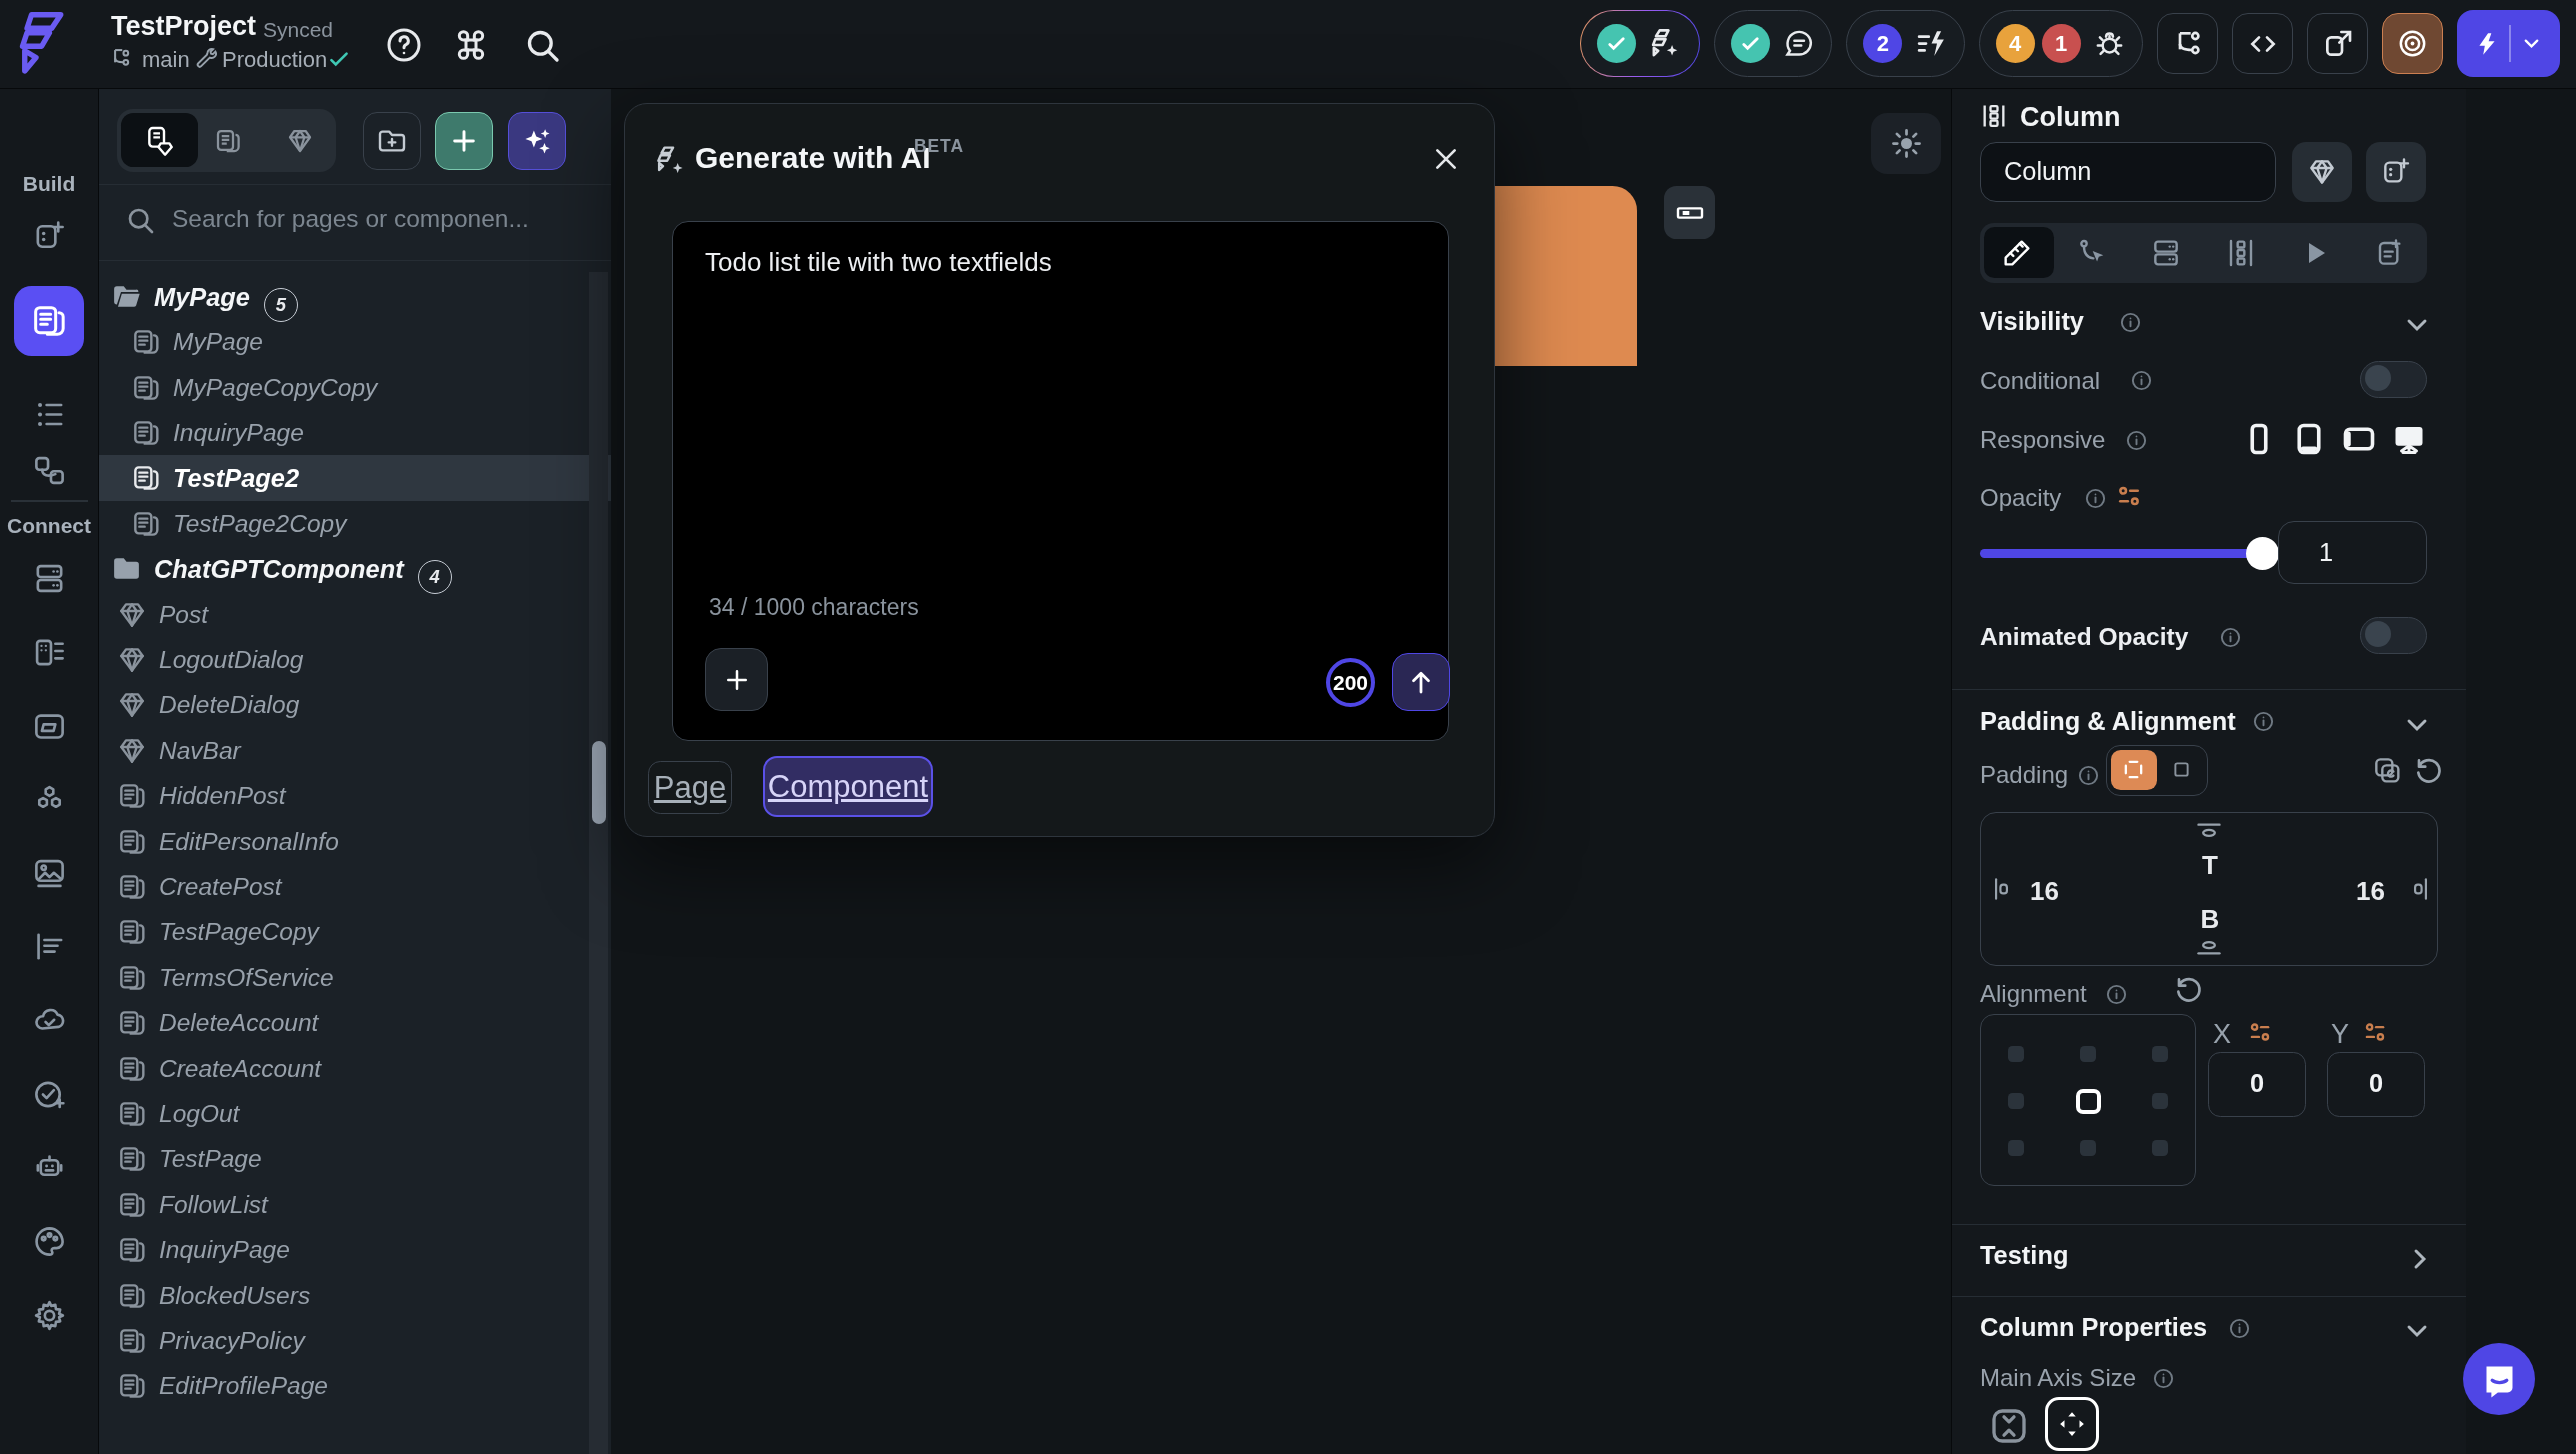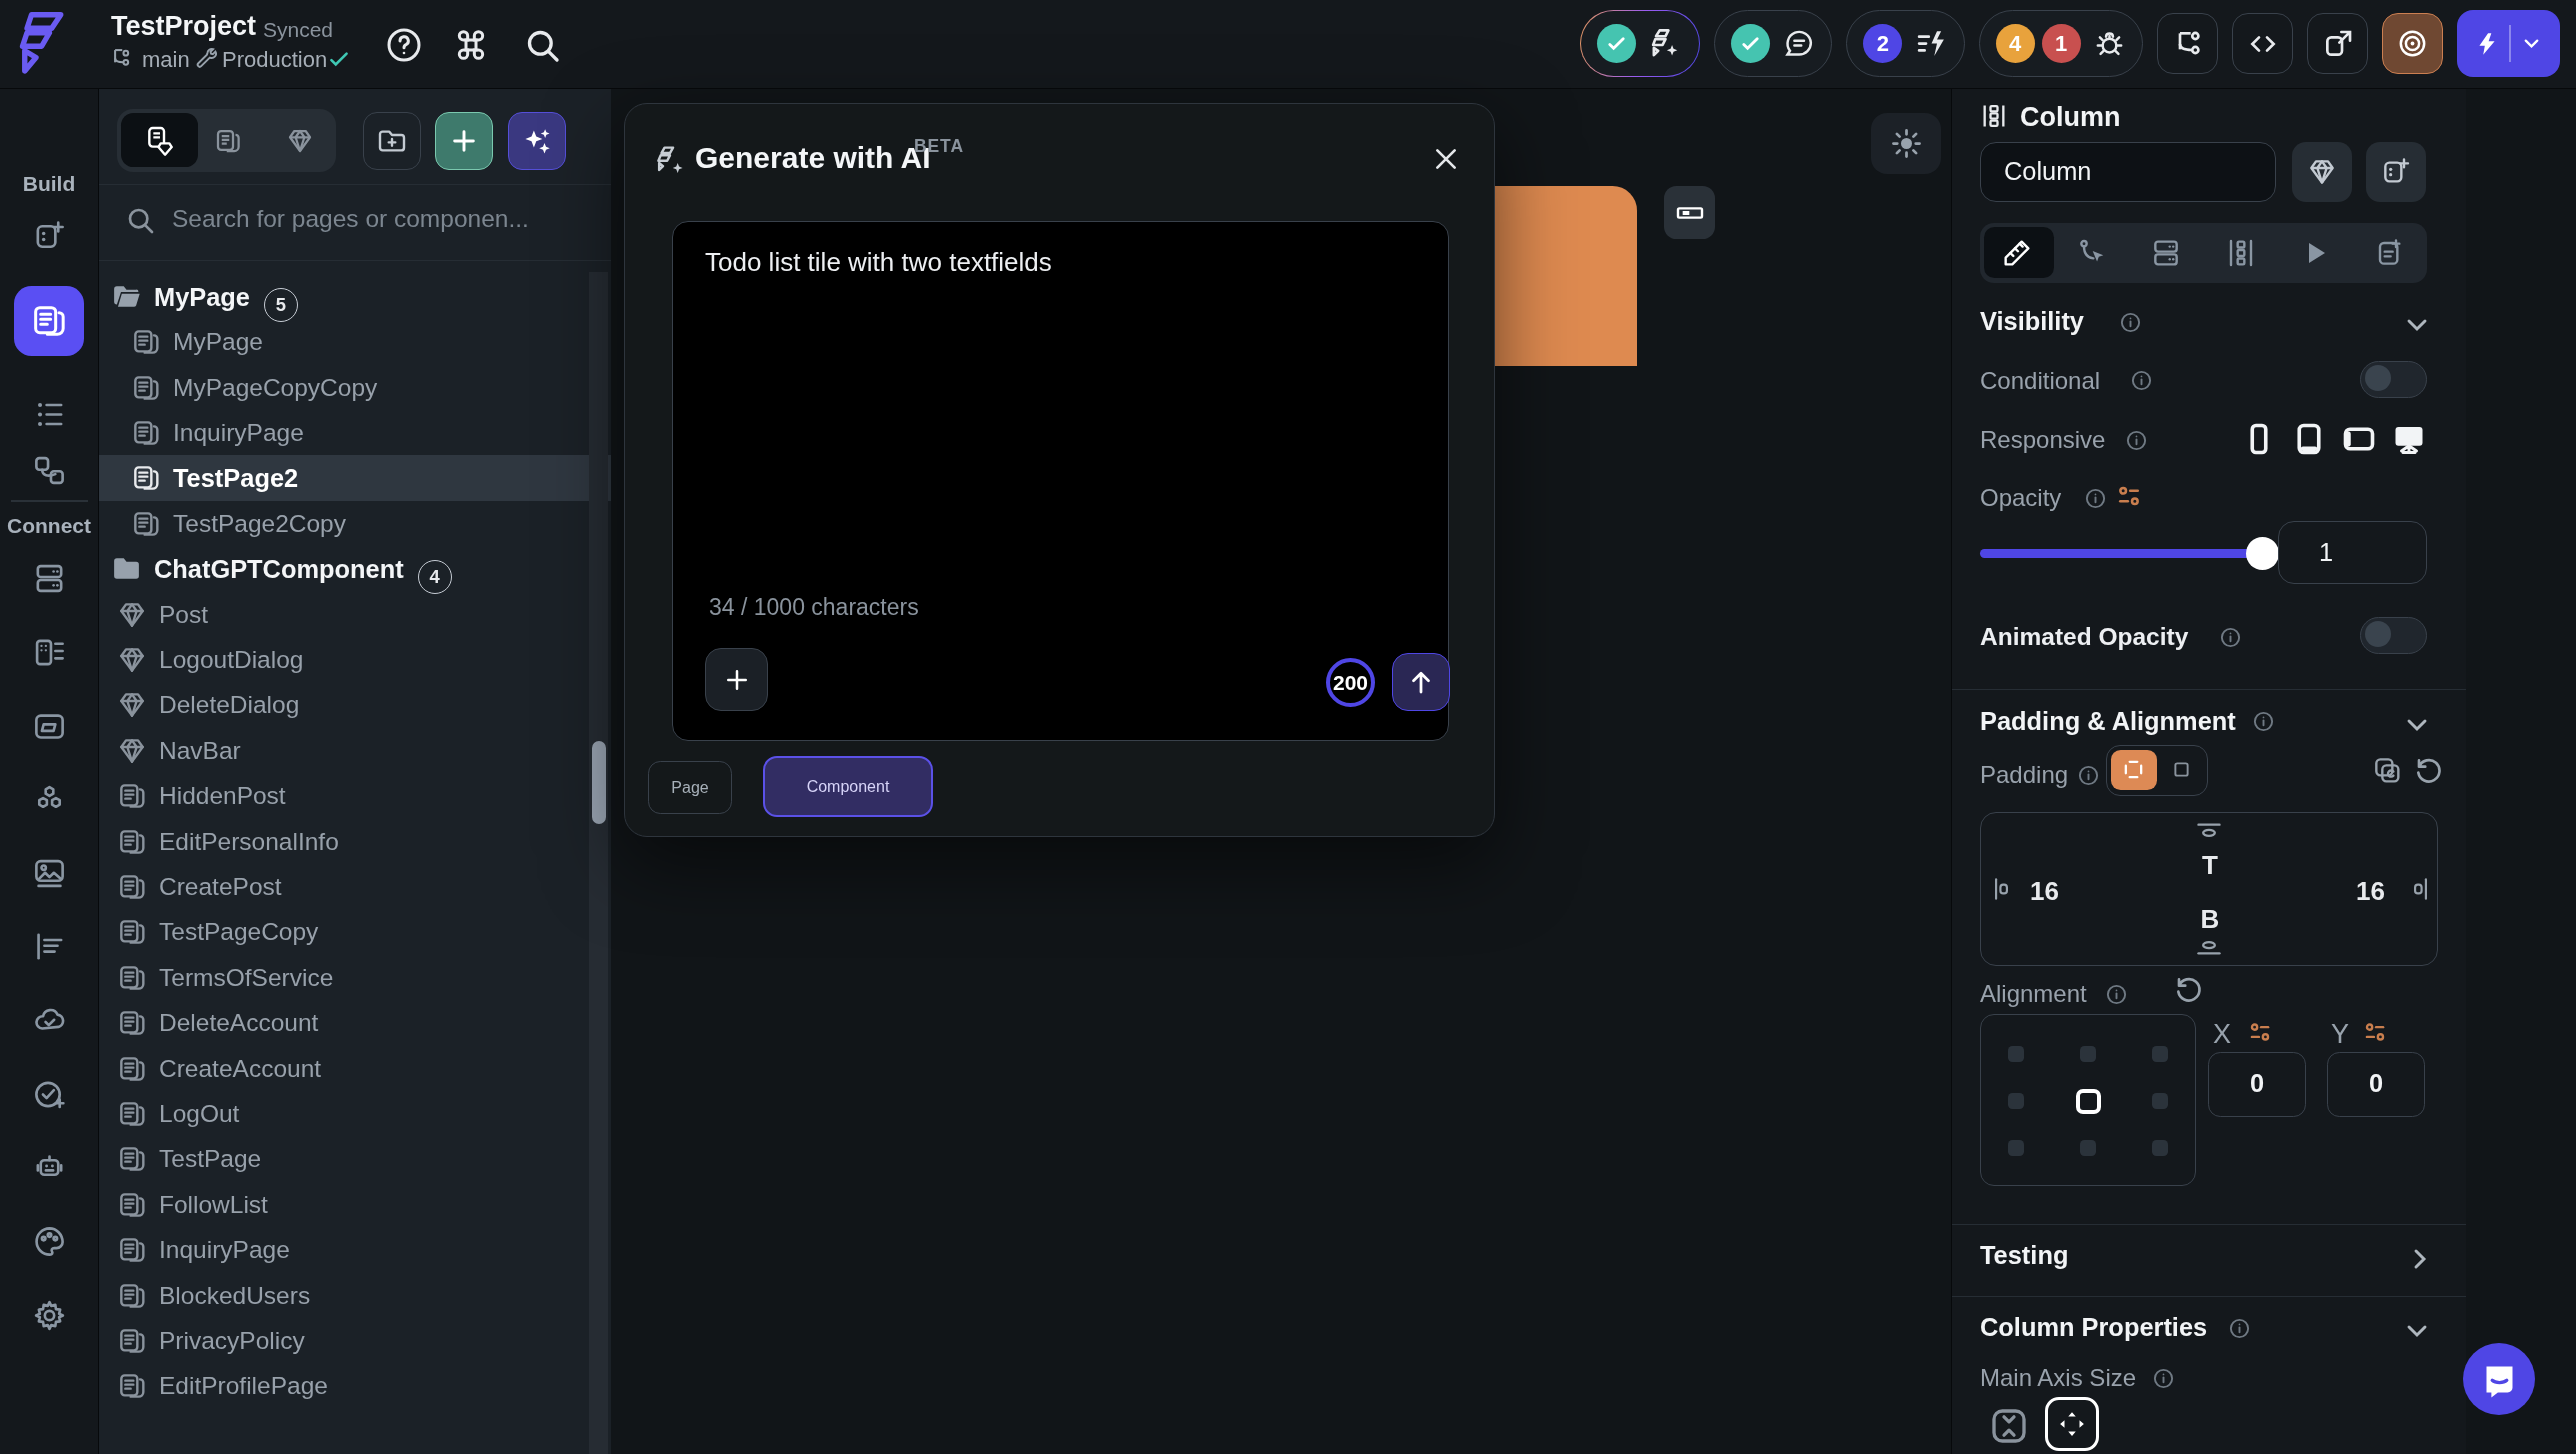--- a/index.html
+++ b/index.html
@@ -26,35 +26,35 @@
   .rail-sel{position:absolute;left:14px;width:70px;height:70px;background:#5A4FF3;border-radius:17.5px;display:flex;align-items:center;justify-content:center;color:#fff;}
   .rail-div{position:absolute;left:10.5px;width:77px;height:1.8px;background:#2A3138;}
 
   
   #pages{position:absolute;left:98px;top:88px;width:513px;height:1366px;background:#1B2127;z-index:20;}
   .seg{position:absolute;left:19px;top:21px;width:219px;height:63px;background:#272E35;border-radius:16px;}
   .seg-sel{position:absolute;left:4.4px;top:4.4px;width:77px;height:54px;background:#0C1014;border-radius:12.3px;display:flex;align-items:center;justify-content:center;color:#fff;}
   .pp-btn{position:absolute;top:24px;width:58px;height:58px;border-radius:14px;box-sizing:border-box;display:flex;align-items:center;justify-content:center;}
   .pp-div{position:absolute;left:0;width:513px;height:0.9px;background:#262D34;}
   .tree-row{position:absolute;left:0;width:513px;height:46px;}
-  .tree-row .lbl{position:absolute;top:8.8px;font-size:24.5px;color:#98A1AB;white-space:nowrap;}
+  .tree-row .lbl{position:absolute;top:8.8px;font-size:24.5px;color:#98A1AB;white-space:nowrap;font-style:italic;}
   .tree-row .cnt{display:inline-flex;width:32px;height:32px;border-radius:50%;border:1.8px solid #C6CCD4;color:#E8EAED;font-size:18.4px;font-weight:bold;align-items:center;justify-content:center;margin-left:14px;vertical-align:-5.3px;}
 
   
   #canvas{position:absolute;left:611px;top:88px;width:1451px;height:1366px;background:#111518;overflow:hidden;z-index:10;}
   .cv-btn{position:absolute;width:70px;height:61px;background:#1C2127;border-radius:16px;display:flex;align-items:center;justify-content:center;color:#98A2AC;}
   #phone-appbar{position:absolute;left:424px;top:98px;width:602px;height:180px;background:#DE8A50;border-radius:24.5px 24.5px 0 0;}
   #phone-body{position:absolute;left:424px;top:278px;width:602px;height:1089px;background:#fff;border-top:2.6px solid #4E8E7E;border-left:4.4px solid #4E8E7E;box-sizing:border-box;}
   #phone-pad-right{position:absolute;right:0;top:0;bottom:0;width:30px;background:#BCD9CE;border-left:1.8px solid #4E8E7E;}
   .nav-label{position:absolute;font-size:21px;}
 
   
   #modal{position:absolute;left:624px;top:103px;width:871px;height:734px;background:#14181A;border:1.8px solid #2E353D;border-radius:23px;box-sizing:border-box;box-shadow:0 26px 79px rgba(0,0,0,.55);z-index:60;}
   #promptbox{position:absolute;left:47px;top:117px;width:777px;height:520px;background:#000000;border:1.8px solid #39414B;border-radius:16px;box-sizing:border-box;}
-  .toggle-btn{position:absolute;display:flex;align-items:center;justify-content:center;box-sizing:border-box;font-size:16px;}
+  .toggle-btn{position:absolute;display:flex;align-items:center;justify-content:center;box-sizing:border-box;font-size:31px;text-decoration:underline;}
 
   
   #rightpanel{position:absolute;left:1951px;top:88px;width:514px;height:1366px;background:#14181C;border-left:0.9px solid #07090B;overflow:hidden;z-index:30;}
   .rp-h{font-size:25.4px;font-weight:bold;color:#F2F4F6;}
   .rp-l{font-size:24px;color:#99A2AC;}
   .rp-input{position:absolute;background:#0D1115;border:1.8px solid #39414B;border-radius:16px;box-sizing:border-box;color:#F2F4F6;font-size:25.4px;}
   .rp-sq{position:absolute;width:60px;height:60px;background:#262D34;border-radius:14px;display:flex;align-items:center;justify-content:center;color:#C3CAD2;}
   .toggle{position:absolute;width:67px;height:37px;border-radius:876px;background:#20262D;border:1.8px solid #39414B;box-sizing:border-box;}
   .toggle::after{content:'';position:absolute;left:3.5px;top:2.6px;width:26px;height:26px;border-radius:50%;background:#3A444E;}
   .rp-div{position:absolute;left:0;width:514px;height:0.9px;background:#262D34;}

